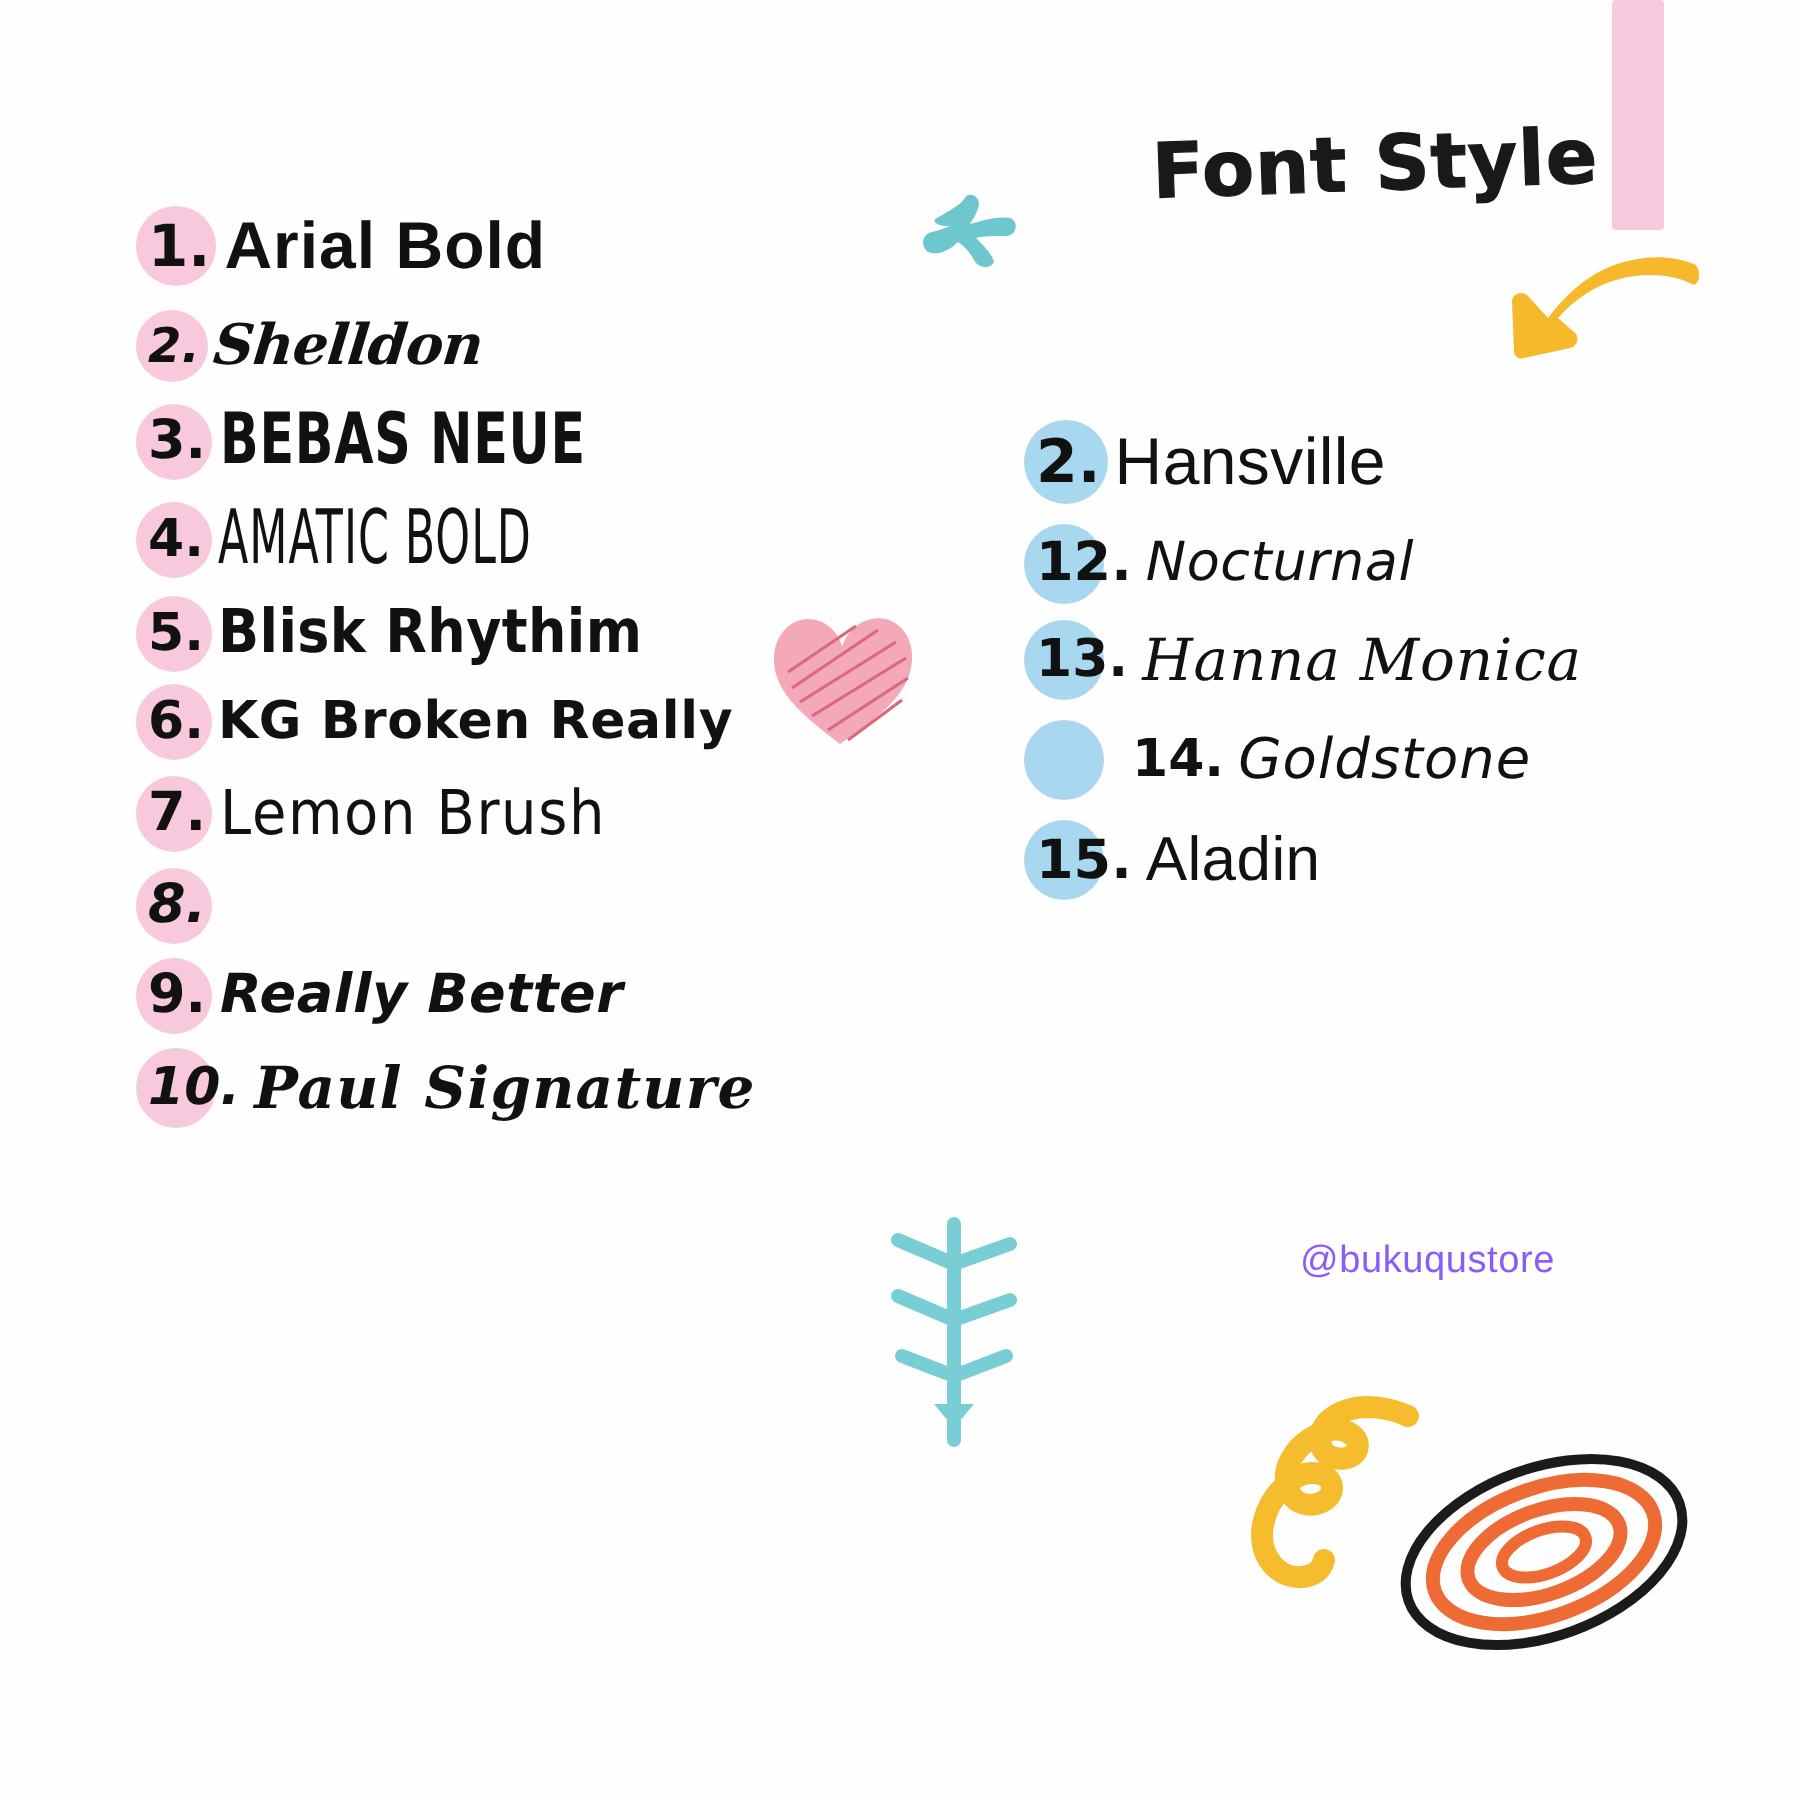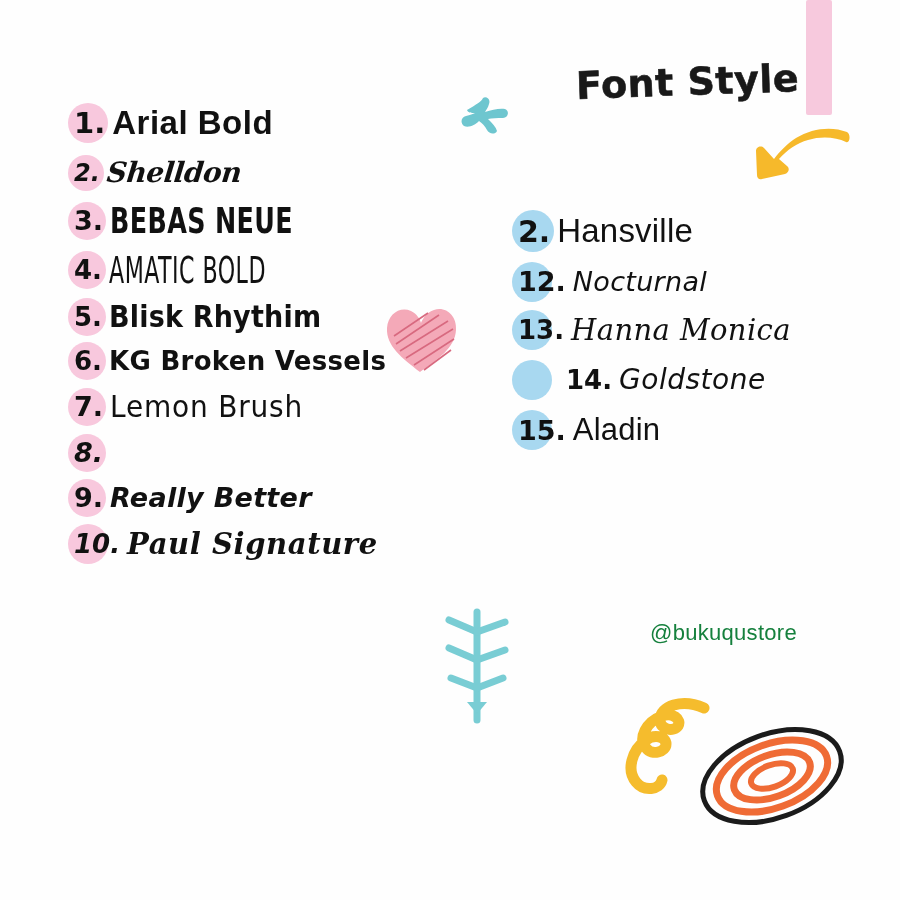--- a/index.html
+++ b/index.html
@@ -86,22 +86,22 @@
     color: #191919;
     transform: rotate(-2deg);
     -webkit-text-stroke: 0.6px #191919;
   }
 
   .handle {
     position: absolute;
     left: 650px;
     top: 620px;
     font-family: "Liberation Sans", sans-serif;
-    font-size: 22px;
-    color: #15803d;
+    font-size: 19px;
+    color: #8b5cf6;
     letter-spacing: 0.3px;
   }
 
   
   .col {
     position: absolute;
   }
   .col-left {
     left: 74px;
     top: 104px;
@@ -298,21 +298,21 @@
         <span class="num">5.</span>
       </span>
       <span class="label">Blisk  Rhythim</span>
     </div>
 
     <div class="row f6">
       <span class="bullet">
         <span class="disc pink-disc" style="width:38px;height:38px;left:-6px"></span>
         <span class="num">6.</span>
       </span>
-      <span class="label">KG Broken Vessels</span>
+      <span class="label">KG Broken Really</span>
     </div>
 
     <div class="row f7">
       <span class="bullet">
         <span class="disc pink-disc" style="width:38px;height:38px;left:-6px"></span>
         <span class="num">7.</span>
       </span>
       <span class="label">Lemon Brush</span>
     </div>
 

